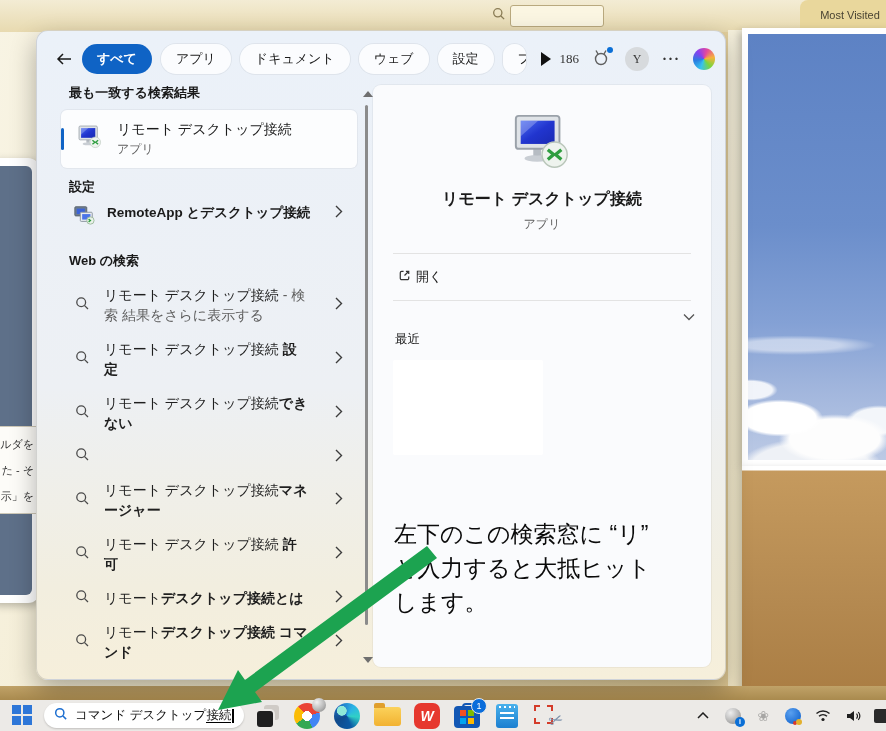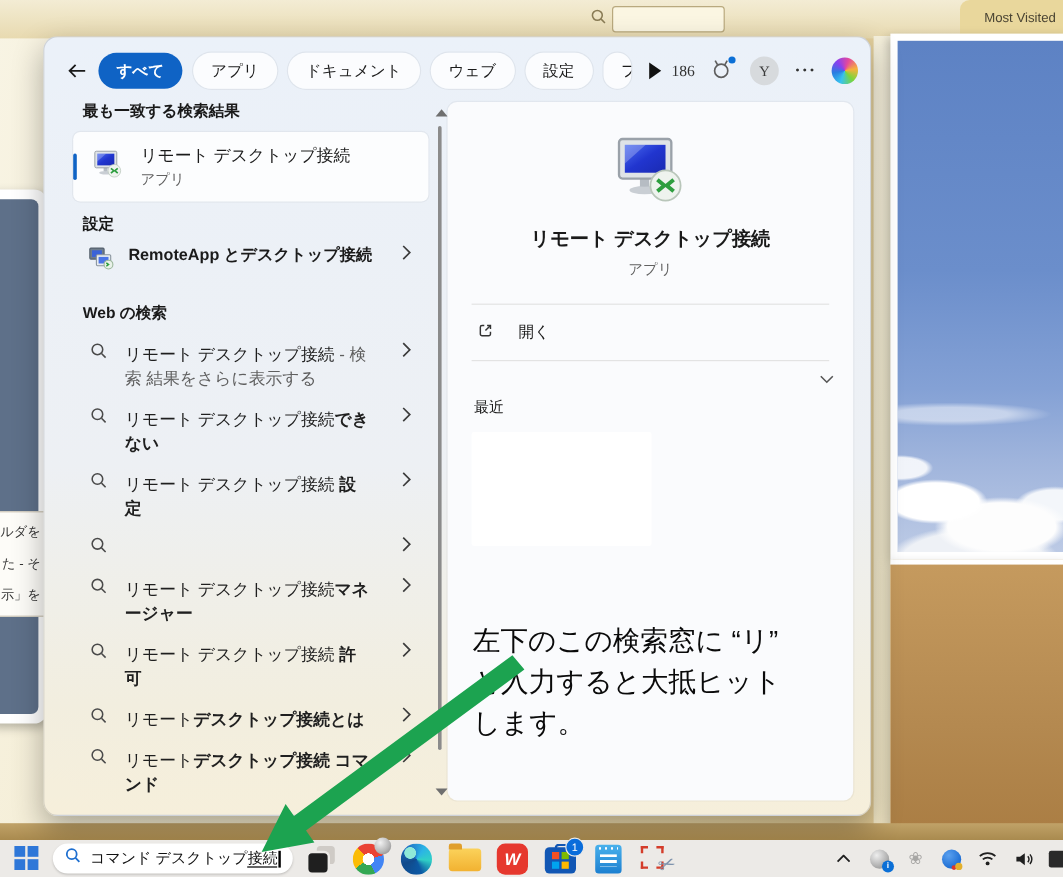--- a/index.html
+++ b/index.html
@@ -68,40 +68,40 @@
   .bestcard{position:relative;margin-left:8px;width:296px;height:58px;background:#fcfdfe;border-radius:6px;
     box-shadow:0 0 0 1px rgba(0,0,0,.04);display:flex;align-items:center;}
   .accent{position:absolute;left:0;top:18px;width:3px;height:22px;border-radius:2px;background:#0f63c5;}
   .bestcard .ic{margin:0 14px 0 16px;}
   .bm-title{font-size:14px;color:#1b1b1b;}
   .bm-sub{font-size:12px;color:#616161;margin-top:2px;}
   .rowitem{display:flex;align-items:flex-start;margin:2px 0 4px 8px;width:296px;min-height:38px;}
   .rowitem .ic{margin:0 12px 0 12px;}
   .rowitem .lbl{font-size:13.5px;font-weight:bold;color:#1b1b1b;flex:1;}
   .chev{color:#3c3c3c;margin-right:14px;margin-left:auto;}
-  .sug{display:flex;margin-left:8px;width:296px;padding:7px 0;}
+  .sug{display:flex;align-items:center;margin-left:8px;width:296px;padding:7px 0;}
   .sug .mag{margin:0 14px 0 14px;flex:0 0 auto;}
   .sugtext{font-size:14px;color:#1f1f1f;line-height:20px;width:204px;}
   .sugtext b{font-weight:bold;}
   .sugtext .gray{color:#5f5f5f;}
   
   .vscroll{position:absolute;left:324px;top:60px;bottom:16px;width:12px;}
   .tri-up{position:absolute;left:2px;top:0;width:0;height:0;border-left:5px solid transparent;
     border-right:5px solid transparent;border-bottom:6px solid #6f6f6f;}
   .tri-dn{position:absolute;left:2px;bottom:0;width:0;height:0;border-left:5px solid transparent;
     border-right:5px solid transparent;border-top:6px solid #6f6f6f;}
   .thumb{position:absolute;left:4px;top:14px;width:3px;height:520px;background:#8b8b8b;border-radius:2px;}
   
   .rightcard{position:absolute;left:336px;top:54px;right:14px;bottom:12px;background:#fafbfd;
     border-radius:8px;box-shadow:0 0 0 1px rgba(0,0,0,.04);}
   .rc-icon{display:flex;justify-content:center;margin-top:26px;}
   .rc-title{text-align:center;font-size:16px;font-weight:bold;color:#1a1a1a;margin-top:16px;}
   .rc-sub{text-align:center;font-size:12px;color:#616161;margin-top:6px;}
   .divider{height:1px;background:#e3e3e3;margin:20px 20px 0 20px;}
-  .openrow{display:flex;align-items:center;gap:20px;padding:14px 0 14px 24px;}
+  .openrow{display:flex;align-items:center;gap:4px;padding:14px 0 14px 24px;}
   .openrow span{font-size:13px;color:#1b1b1b;}
   .rc-chevdn{position:absolute;right:16px;margin-top:6px;}
   .recent-label{font-size:12.5px;color:#1a1a1a;margin:30px 0 0 22px;}
   .recent-box{margin:12px 0 0 20px;width:150px;height:95px;background:#ffffff;border-radius:2px;}
   
   .annotation{position:absolute;left:394px;top:517px;width:300px;z-index:3;font-size:23px;line-height:34px;
     font-weight:500;color:#0a0a0a;white-space:pre-line;}
   
   .arrow-svg{position:absolute;left:0;top:0;z-index:6;pointer-events:none;}
   
@@ -290,31 +290,31 @@
         <span class="sugtext"><span>リモート デスクトップ接続</span><b></b><span class="gray"> - 検索 結果をさらに表示する</span></span>
         <span class="chev"><svg width="8" height="13" viewBox="0 0 8 13">
               <path d="M1 1l5.5 5.5L1 12" fill="none" stroke="#3c3c3c" stroke-width="1.4"></path>
             </svg></span>
       </div>
       <div class="sug">
         <span class="mag"><svg width="15" height="15" viewBox="0 0 15 15">
               <circle cx="6.2" cy="6.2" r="4.4" fill="none" stroke="#4a4a4a" stroke-width="1.3"></circle>
               <path d="M9.6 9.6 13 13" stroke="#4a4a4a" stroke-width="1.3"></path>
             </svg></span>
+        <span class="sugtext"><span>リモート デスクトップ接続 </span><b>設定</b></span>
+        <span class="chev"><svg width="8" height="13" viewBox="0 0 8 13">
+              <path d="M1 1l5.5 5.5L1 12" fill="none" stroke="#3c3c3c" stroke-width="1.4"></path>
+            </svg></span>
+      </div>
+      <div class="sug">
+        <span class="mag"><svg width="15" height="15" viewBox="0 0 15 15">
+              <circle cx="6.2" cy="6.2" r="4.4" fill="none" stroke="#4a4a4a" stroke-width="1.3"></circle>
+              <path d="M9.6 9.6 13 13" stroke="#4a4a4a" stroke-width="1.3"></path>
+            </svg></span>
         <span class="sugtext"><span>リモート デスクトップ接続</span><b>できない</b></span>
-        <span class="chev"><svg width="8" height="13" viewBox="0 0 8 13">
-              <path d="M1 1l5.5 5.5L1 12" fill="none" stroke="#3c3c3c" stroke-width="1.4"></path>
-            </svg></span>
-      </div>
-      <div class="sug">
-        <span class="mag"><svg width="15" height="15" viewBox="0 0 15 15">
-              <circle cx="6.2" cy="6.2" r="4.4" fill="none" stroke="#4a4a4a" stroke-width="1.3"></circle>
-              <path d="M9.6 9.6 13 13" stroke="#4a4a4a" stroke-width="1.3"></path>
-            </svg></span>
-        <span class="sugtext"><span>リモート デスクトップ接続 </span><b>設定</b></span>
         <span class="chev"><svg width="8" height="13" viewBox="0 0 8 13">
               <path d="M1 1l5.5 5.5L1 12" fill="none" stroke="#3c3c3c" stroke-width="1.4"></path>
             </svg></span>
       </div>
       <div class="sug">
         <span class="mag"><svg width="15" height="15" viewBox="0 0 15 15">
               <circle cx="6.2" cy="6.2" r="4.4" fill="none" stroke="#4a4a4a" stroke-width="1.3"></circle>
               <path d="M9.6 9.6 13 13" stroke="#4a4a4a" stroke-width="1.3"></path>
             </svg></span>
         <span class="chev"><svg width="8" height="13" viewBox="0 0 8 13">

